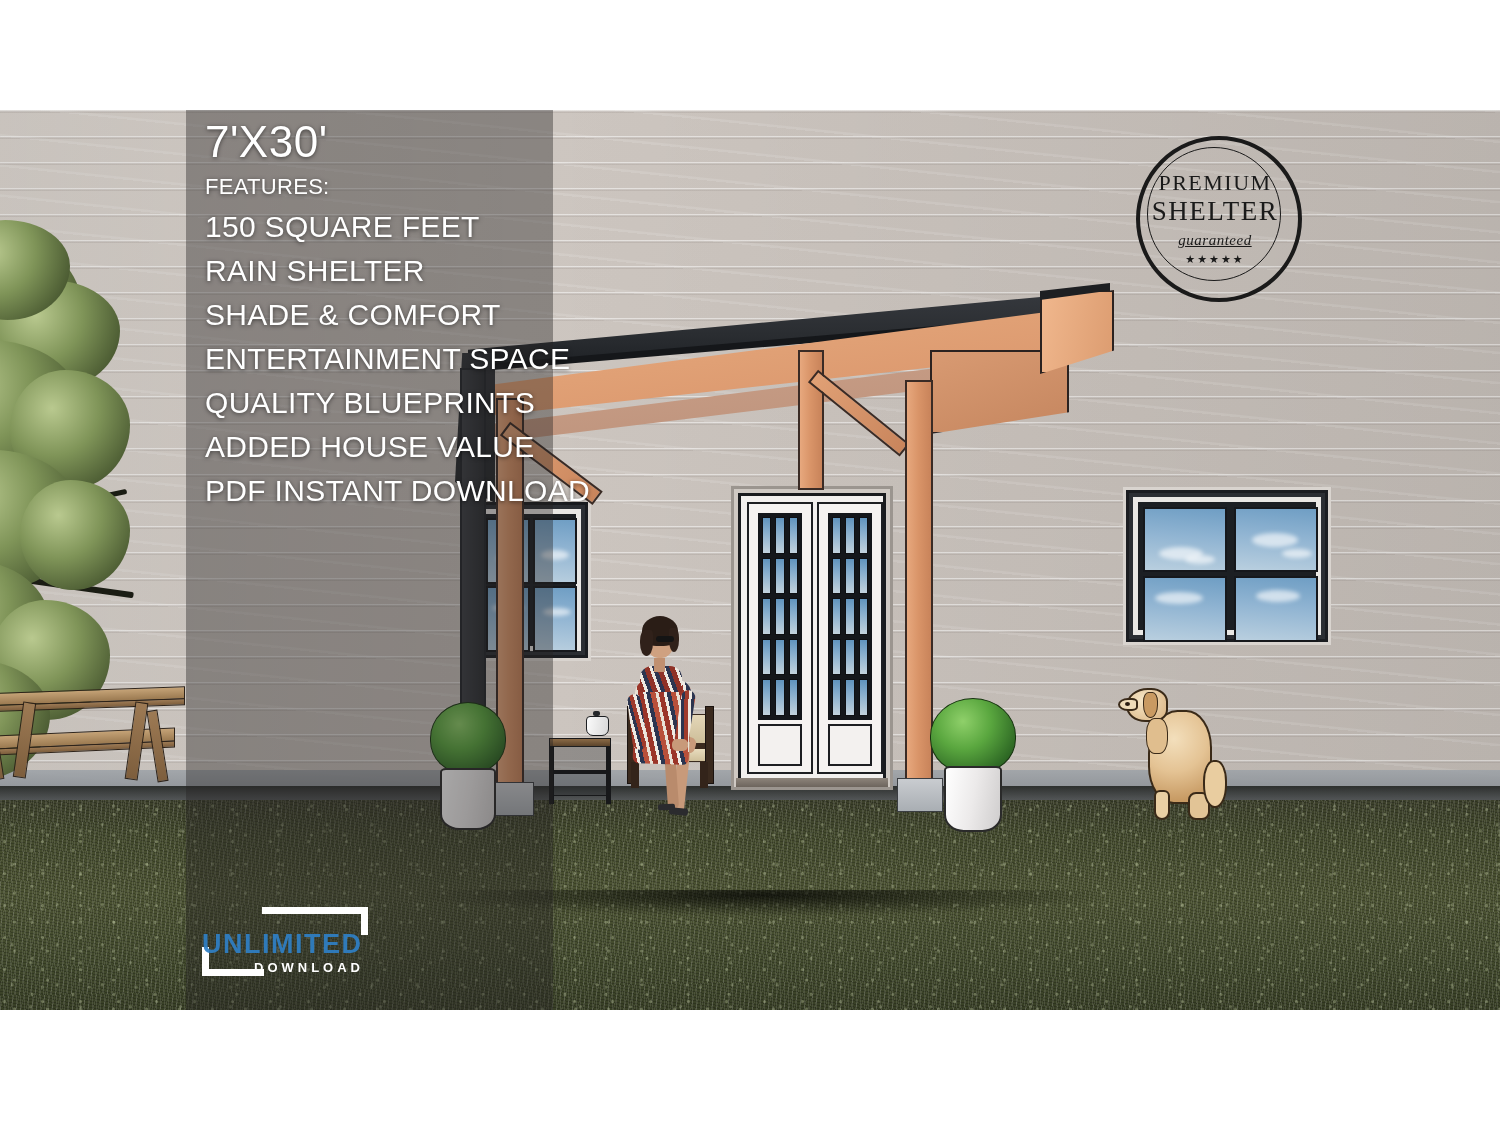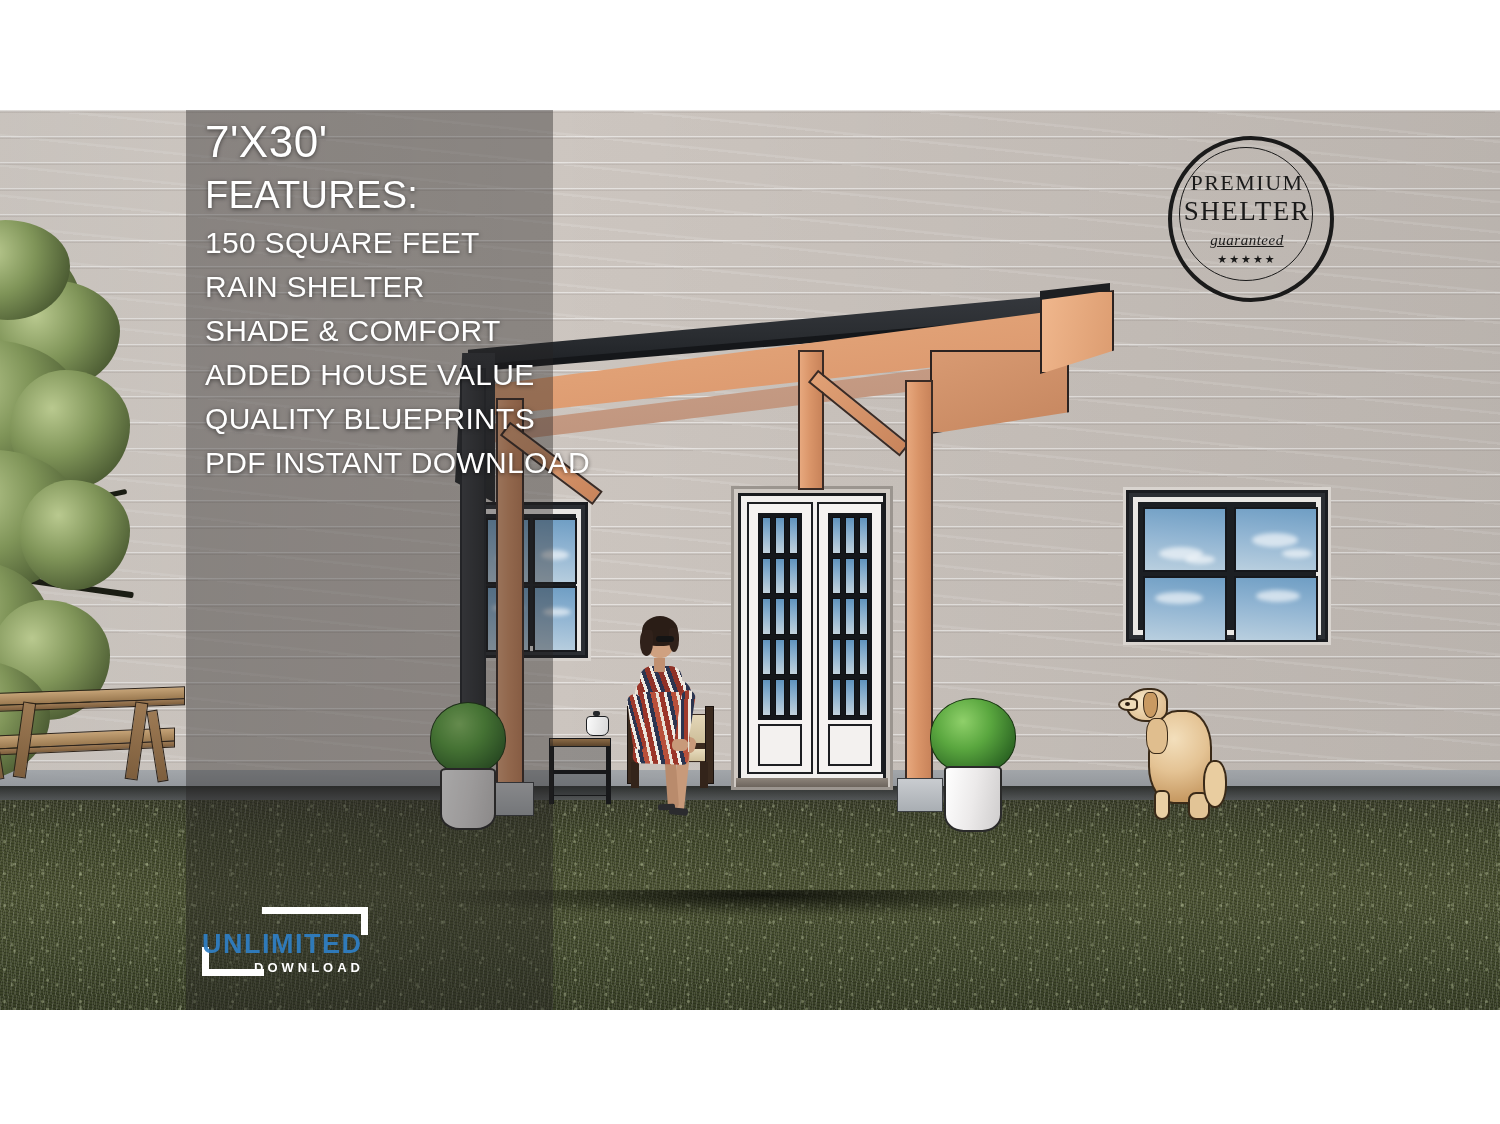--- a/index.html
+++ b/index.html
@@ -140,25 +140,25 @@
   .dogpart{position:absolute;box-sizing:border-box;}
 
   
   #scrim{position:absolute;left:186px;top:110px;width:367px;height:900px;
         background:rgba(38,36,36,.40);}
 
   #textblock{position:absolute;left:205px;top:120px;width:360px;color:#ffffff;
         text-shadow:0 1px 4px rgba(0,0,0,.55);}
   #title-size{font-size:44px;line-height:1.0;letter-spacing:.5px;font-weight:400;margin:0 0 10px 0;}
   #title-name{font-size:44px;line-height:1.0;letter-spacing:.5px;font-weight:400;margin:0 0 34px 0;}
-  #features-label{font-size:38px;line-height:1.0;letter-spacing:.3px;margin:12px 0 14px 0;}
+  #features-label{font-size:22px;line-height:1.0;letter-spacing:.3px;margin:12px 0 14px 0;}
   .feat{font-size:30px;line-height:1.0;letter-spacing:.3px;margin:0 0 14px 0;white-space:nowrap;}
 
   
-  #badge{position:absolute;left:1168px;top:136px;width:158px;height:158px;}
+  #badge{position:absolute;left:1136px;top:136px;width:158px;height:158px;}
   .badge-ring{position:absolute;border-radius:50%;border:4px solid #1a1a1a;}
   .badge-ring2{position:absolute;border-radius:50%;border:1.5px solid #1a1a1a;}
   .badge-l1{position:absolute;width:100%;text-align:center;font-family:"Liberation Serif",serif;
         font-size:22px;letter-spacing:1.5px;color:#1a1a1a;}
   .badge-l2{position:absolute;width:100%;text-align:center;font-family:"Liberation Serif",serif;
         font-size:27px;letter-spacing:1.5px;color:#1a1a1a;}
   .badge-l3{position:absolute;width:100%;text-align:center;font-family:"Liberation Serif",serif;
         font-style:italic;font-size:15px;letter-spacing:.5px;color:#1a1a1a;}
   .badge-stars{position:absolute;width:100%;text-align:center;font-size:11px;letter-spacing:2px;color:#1a1a1a;}
 
@@ -412,22 +412,23 @@
   </div>
 
   <div id="scrim"></div>
 
   <div id="textblock">
     <div id="title-size">7'X30'</div>
     <div id="features-label">FEATURES:</div>
     <div class="feat">150 SQUARE FEET</div>
     <div class="feat">RAIN SHELTER</div>
     <div class="feat">SHADE &amp; COMFORT</div>
+    <div class="feat">ENTERTAINMENT SPACE</div>
+    <div class="feat">QUALITY BLUEPRINTS</div>
     <div class="feat">ADDED HOUSE VALUE</div>
-    <div class="feat">QUALITY BLUEPRINTS</div>
     <div class="feat">PDF INSTANT DOWNLOAD</div>
   </div>
 
   <div id="badge">
     <div class="badge-ring" style="left:0;top:0;width:158px;height:158px;"></div>
     <div class="badge-ring2" style="left:11px;top:11px;width:132px;height:132px;"></div>
     <div class="badge-l1" style="top:34px;">PREMIUM</div>
     <div class="badge-l2" style="top:60px;">SHELTER</div>
     <div class="badge-l3" style="top:96px;text-decoration:underline;">guaranteed</div>
     <div class="badge-stars" style="top:117px;">★★★★★</div>

